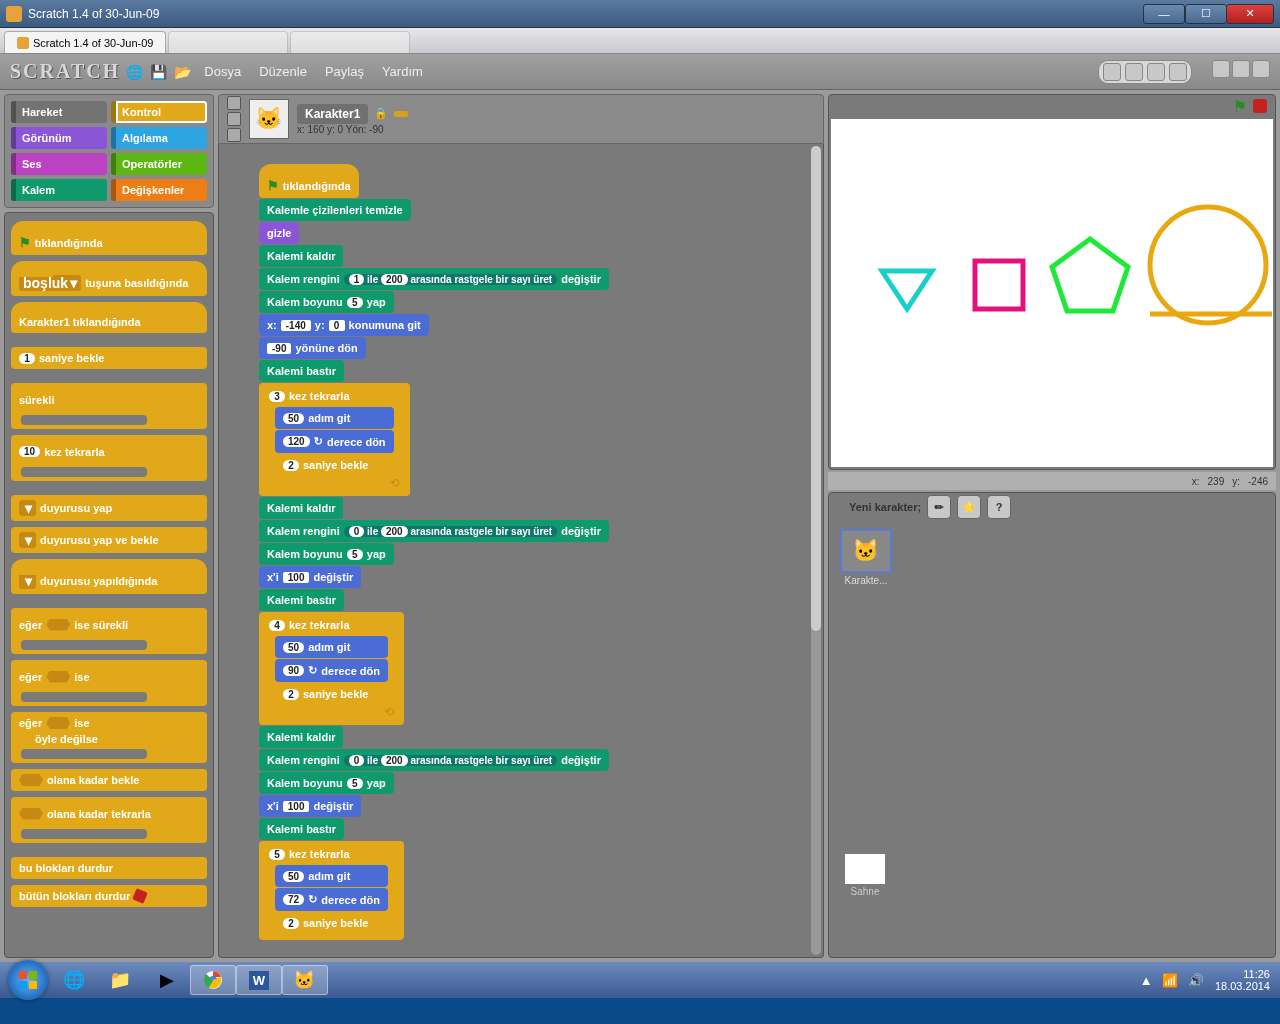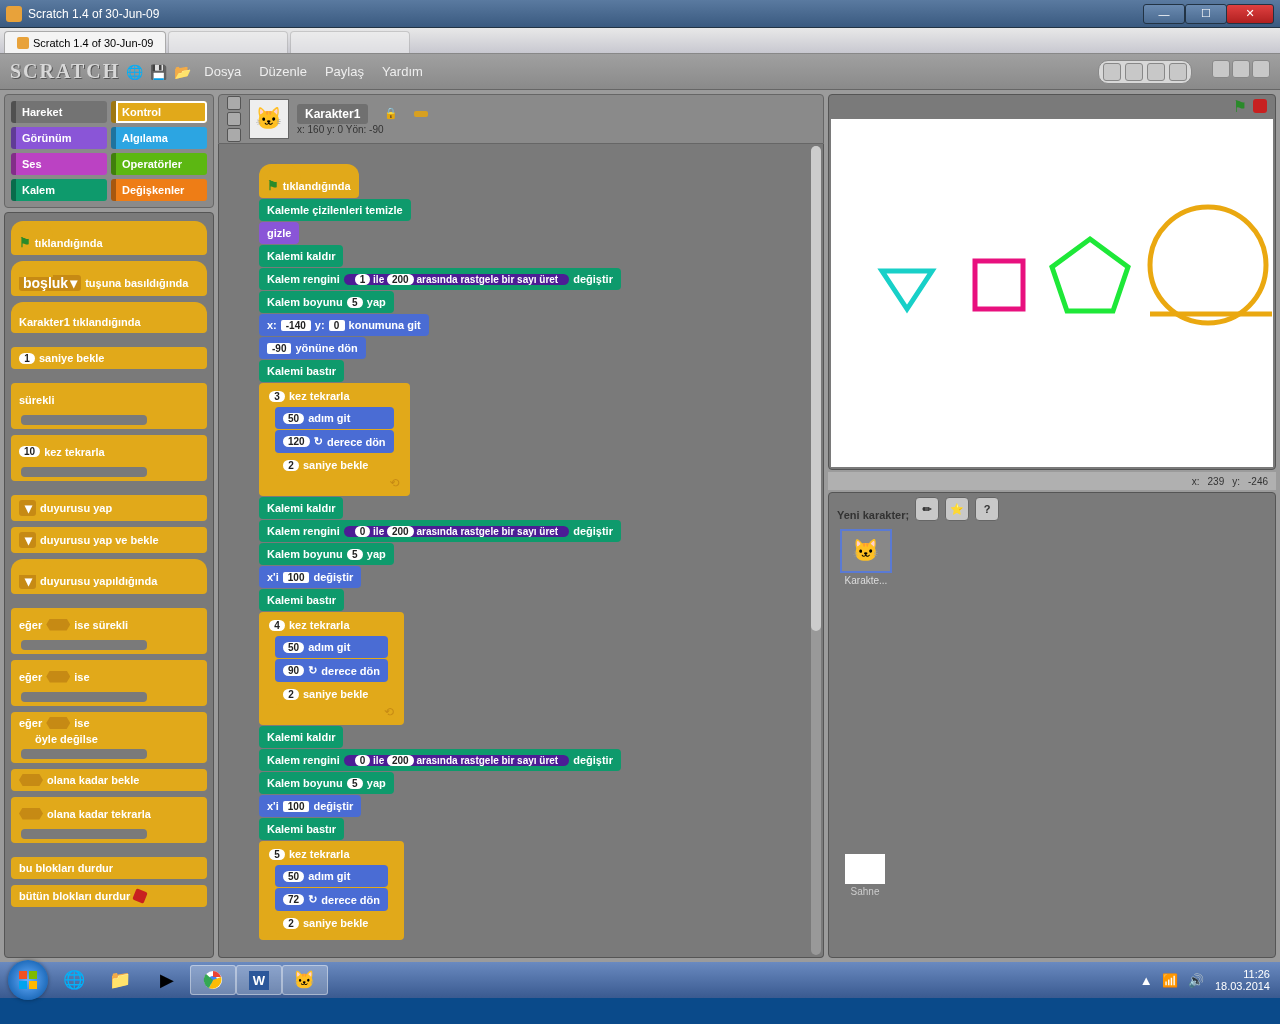--- a/index.html
+++ b/index.html
@@ -53,21 +53,21 @@
 .stack { border-radius:4px; }
 .stack.kontrol { background:#e1a91a; }
 .stack.pen { background:#0e9a6c; }
 .stack.motion { background:#4a6cd4; }
 .stack.looks { background:#8a55d7; }
 .cblock { background:#e1a91a; border-radius:4px; padding-bottom:18px; min-height:46px; }
 .cblock::after { content:""; position:absolute; left:10px; bottom:4px; right:60px; height:10px; background:#7a7a7a; border-radius:4px; }
 
 .input { background:#fff; color:#222; border-radius:8px; padding:0 5px; font-size:10px; min-width:16px; text-align:center; }
 .input.rect { border-radius:2px; }
-.reporter { background:#4c1d95; border-radius:8px; padding:0 11px; font-size:10px; }
+.reporter { background:#0f766e; border-radius:8px; padding:0 5px; font-size:10px; }
 .dropdown { background:#c68a14; border-radius:3px; padding:0 4px; font-size:14px; }
 .dropdown::after { content:"▾"; margin-left:2px; }
 .flag { color:#2a8a2a; font-size:13px; }
 .stop-icon { width:12px; height:12px; background:#c82020; border-radius:2px; display:inline-block; transform:rotate(22deg); }
 
 
 .middle { flex:1; display:flex; flex-direction:column; }
 .sprite-header { height:50px; background:#8a8a8a; border:1px solid #666; border-radius:4px 4px 0 0; display:flex; align-items:center; padding:4px 8px; gap:8px; }
 .sprite-header .tools { display:flex; flex-direction:column; gap:2px; }
 .sprite-header .tools div { width:14px; height:14px; border:1px solid #555; background:#aaa; border-radius:2px; }
@@ -93,21 +93,21 @@
 
 .right { width: 448px; display:flex; flex-direction:column; gap:2px; }
 .stage-box { height: 376px; background:#7a7a7a; border:1px solid #555; border-radius:4px; display:flex; flex-direction:column; }
 .stage-controls { height:22px; display:flex; justify-content:flex-end; align-items:center; gap:6px; padding:0 8px; }
 .stage-flag { color:#2a8a2a; font-size:16px; }
 .stage-stop { width:14px; height:14px; background:#c82020; border-radius:3px; }
 .stage { flex:1; background:#fff; margin:2px; position:relative; overflow:hidden; }
 
 .coord-bar { height:18px; background:#b0b0b0; font-size:10px; color:#333; display:flex; justify-content:flex-end; align-items:center; padding:0 8px; gap:8px; }
 .sprite-panel { flex:1; background:#7a7a7a; border:1px solid #555; border-radius:4px; display:flex; flex-direction:column; }
-.sprite-panel-head { height:28px; display:flex; align-items:flex-end; gap:6px; padding:0 8px; font-size:11px; color:#333; font-weight:bold; }
+.sprite-panel-head { height:28px; display:flex; align-items:center; gap:6px; padding:0 20px; font-size:11px; color:#333; font-weight:bold; }
 .nsp-btn { width:24px; height:24px; background:#c8c8c8; border:1px solid #666; border-radius:4px; display:flex; align-items:center; justify-content:center; }
 .sprite-grid { flex:1; padding:8px; display:flex; align-items:flex-start; position:relative; }
 .sprite-item { width:58px; text-align:center; font-size:10px; color:#ddd; }
 .sprite-item .box { width:52px; height:44px; background:#888; border:2px solid #5a7ad4; margin:0 auto 2px; display:flex; align-items:center; justify-content:center; font-size:22px; }
 .stage-item { position:absolute; left:8px; bottom:60px; width:56px; text-align:center; font-size:10px; color:#ccc; }
 .stage-item .box { width:40px; height:30px; background:#fff; margin:0 auto 2px; }
 
 
 .taskbar { height: 36px; background: linear-gradient(#6a8ac0,#3a5a90); display:flex; align-items:center; padding:0 4px; }
 .tb-item { width:46px; height:30px; display:flex; align-items:center; justify-content:center; font-size:18px; border-radius:3px; }
@@ -289,21 +289,21 @@
 
     <div class="middle">
       <div class="sprite-header">
         <div class="tools">
           <div></div>
           <div></div>
           <div></div>
         </div>
         <div class="sprite-thumb">🐱</div>
         <div>
-          <div style="display:flex;align-items:center;gap:16px">
+          <div style="display:flex;align-items:center;gap:6px">
             <span class="sprite-name">Karakter1</span>
             <span class="lock">🔒</span>
             <span class="rot"></span>
           </div>
           <div class="sprite-coords">x: 160  y: 0    Yön: -90</div>
         </div>
       </div>
       <div class="script-area">
         <div class="inner">
           <div class="script-stack">

